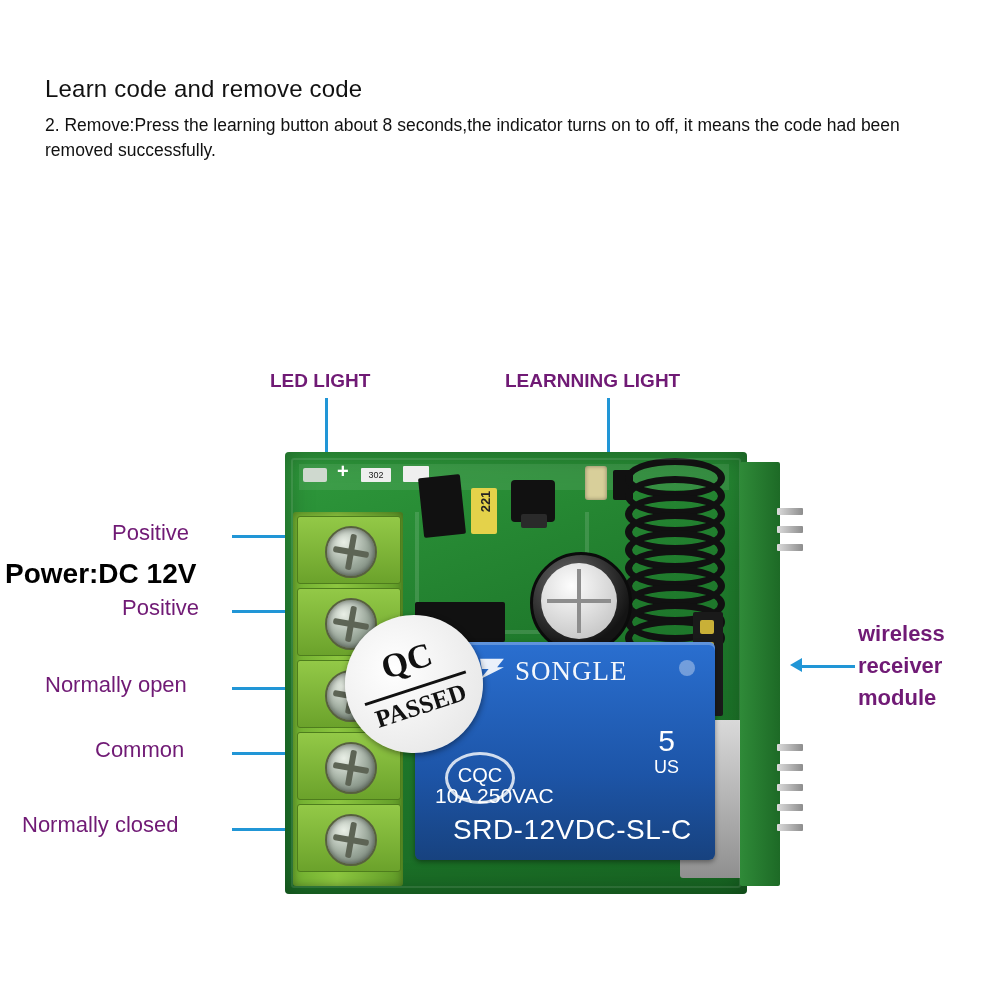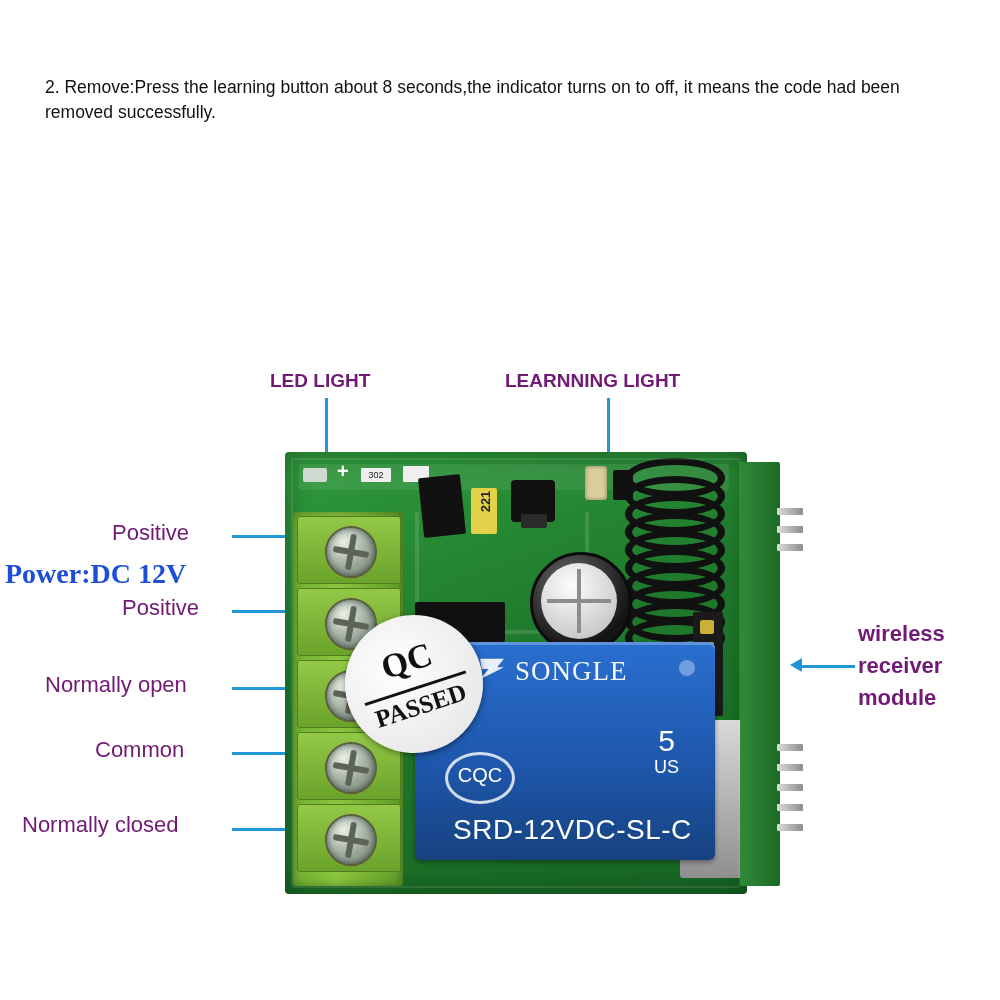--- a/index.html
+++ b/index.html
@@ -7,21 +7,21 @@
     width:1000px;height:1000px;background:#ffffff;
     font-family:"Liberation Sans", sans-serif;
     position:relative;overflow:hidden;
   }
   .instructions{position:absolute;left:45px;top:75px;width:910px;color:#111;}
   .instructions .title{font-size:24px;letter-spacing:0.2px;margin-bottom:10px;}
   .instructions p{margin:0;font-size:17.5px;line-height:25px;}
   .label{position:absolute;color:#701a75;}
   .callout-bold{font-weight:bold;font-size:19px;}
   .callout-plain{font-size:22px;}
-  .power-label{position:absolute;left:5px;top:558px;color:#1d4ed8;font-weight:bold;font-size:28px;font-family:Liberation Serif, serif;}
+  .power-label{position:absolute;left:5px;top:558px;color:#000000;font-weight:bold;font-size:28px;font-family:Liberation Sans, sans-serif;}
   .leader{position:absolute;background:#2196d6;}
   .leader.h{height:3px;}
   .leader.v{width:3px;}
   .arrow{position:absolute;width:0;height:0;}
   .arrow.right{border-top:7px solid transparent;border-bottom:7px solid transparent;border-left:12px solid #2196d6;}
   .arrow.left{border-top:7px solid transparent;border-bottom:7px solid transparent;border-right:12px solid #2196d6;}
   .arrow.down{border-left:7px solid transparent;border-right:7px solid transparent;border-top:12px solid #2196d6;}
 
   
   .board{position:absolute;left:285px;top:452px;width:500px;height:442px;}
@@ -80,20 +80,21 @@
   .module{position:absolute;left:455px;top:10px;width:40px;height:424px;background:linear-gradient(90deg,#2f8a38,#1d6a26);border-radius:2px;}
   .pin{position:absolute;width:26px;height:7px;background:linear-gradient(90deg,#dcdcdc,#8d8d8d);border-radius:1px;}
   .header{position:absolute;left:408px;top:160px;width:30px;height:104px;background:#1a1a1a;border-radius:2px;}
   .header i{position:absolute;left:7px;width:14px;height:14px;background:#c9b037;border-radius:2px;}
   .silver{position:absolute;left:395px;top:268px;width:72px;height:158px;background:linear-gradient(180deg,#d9d9d9,#8f8f8f);border-radius:3px;}
 </style>
 </head>
 <body>
 
 <div class="instructions">
+  <div class="title">Learn code and remove code</div>
   <p>2. Remove:Press the learning button about 8 seconds,the indicator turns on to off, it means the code had been removed successfully.</p>
 </div>
 
 <div class="label callout-bold" style="left:270px;top:370px;">LED LIGHT</div>
 <div class="label callout-bold" style="left:505px;top:370px;">LEARNNING LIGHT</div>
 
 <div class="power-label">Power:DC 12V</div>
 
 <div class="label callout-plain" style="left:112px;top:520px;">Positive</div>
 <div class="label callout-plain" style="left:122px;top:595px;">Positive</div>
@@ -204,20 +205,21 @@
         <path d="M6 8 L34 8 L26 18 L34 18 L6 32 L16 20 L8 20 Z" fill="#ffffff" opacity=".9"></path>
       </svg>
       <div class="songle">SONGLE</div>
       <div class="dimple"></div>
       <div class="cqc">CQC</div>
       <div class="five">
         <span>5</span>
         <small>US</small>
       </div>
       <div class="ratings">
+        <div>10A 250VAC</div>
       </div>
       <div class="model">SRD-12VDC-SL-C</div>
     </div>
   </div>
 
   <div class="module"></div>
   <div class="pin" style="left:492px;top:56px;"></div>
   <div class="pin" style="left:492px;top:74px;"></div>
   <div class="pin" style="left:492px;top:92px;"></div>
   <div class="pin" style="left:492px;top:292px;"></div>

